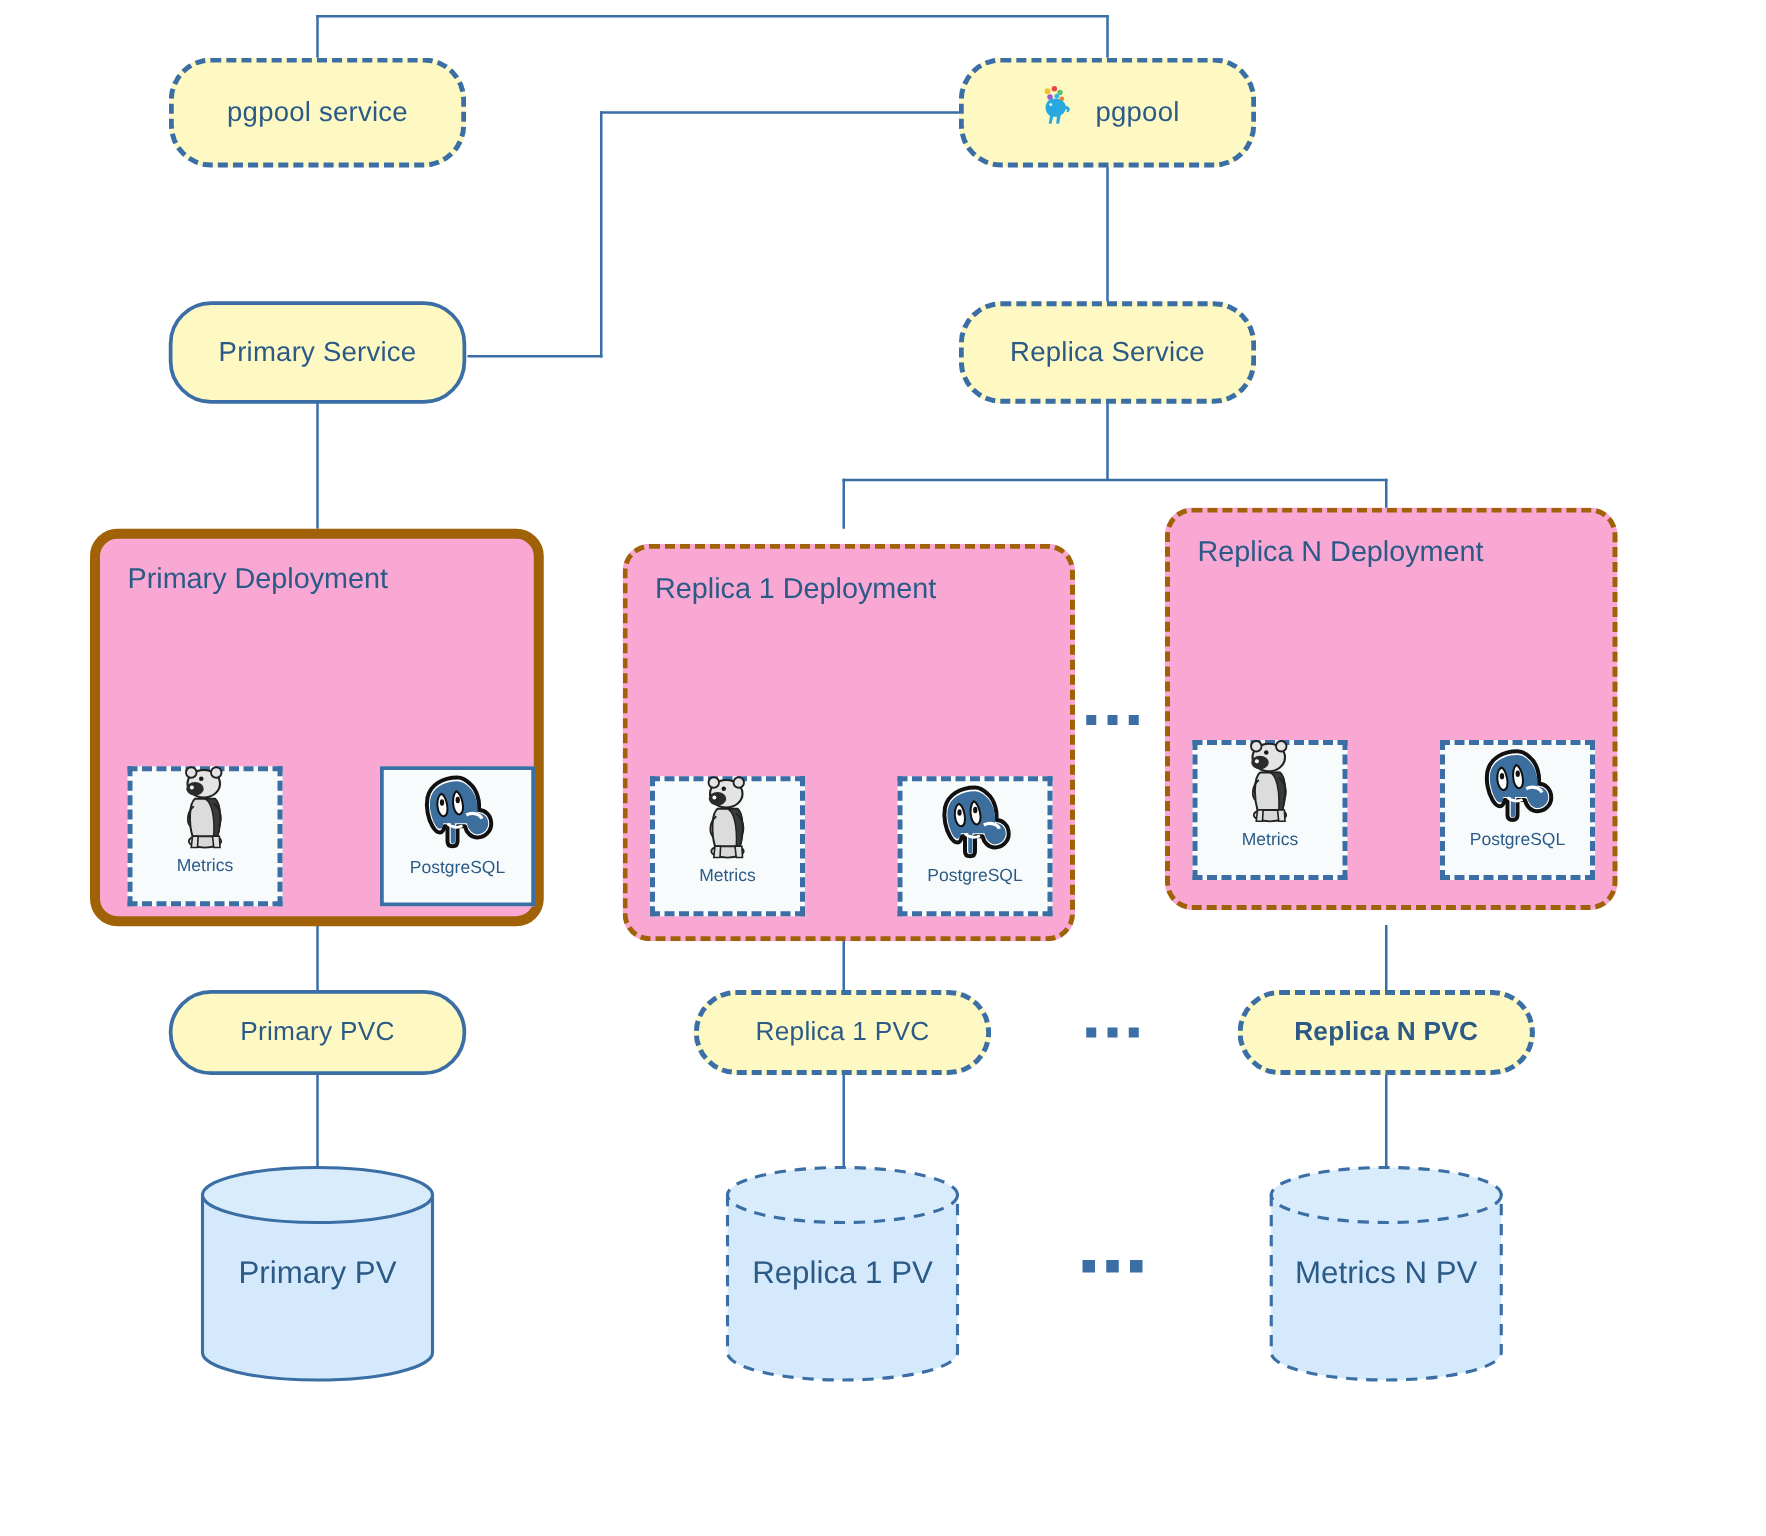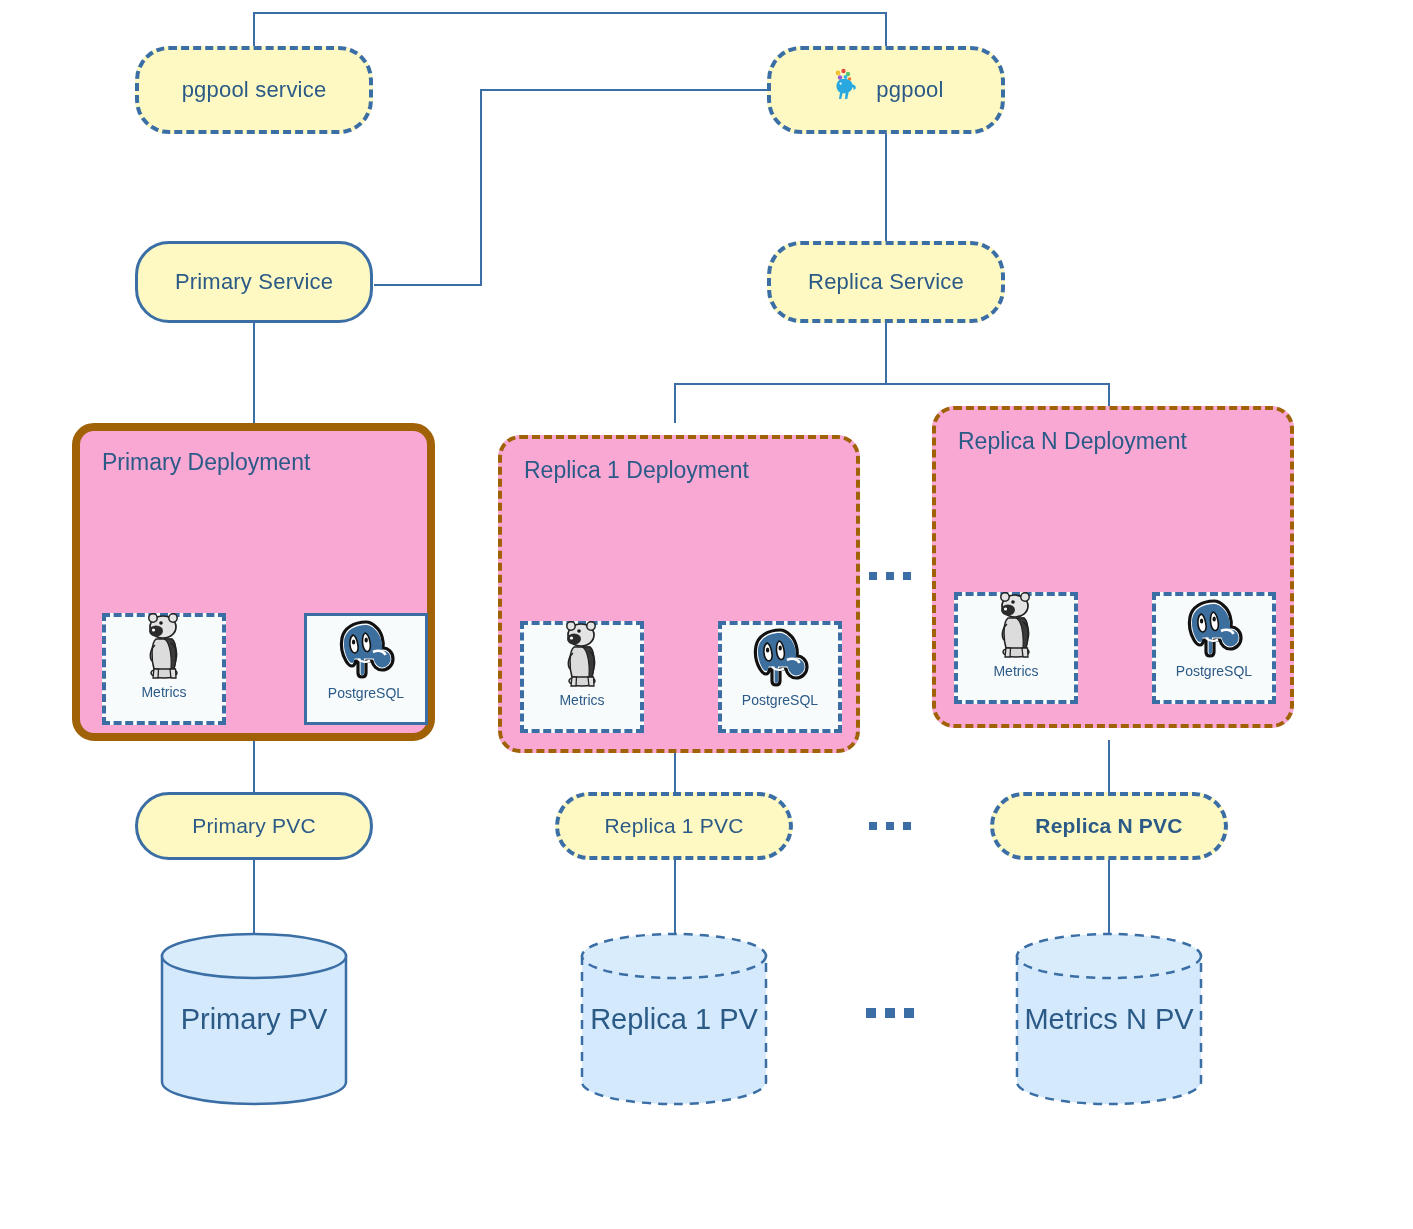--- a/index.html
+++ b/index.html
@@ -83,21 +83,21 @@
   .cylinder {
     position: absolute;
   }
   .cylinder .cyl-label {
     position: absolute;
     left: 0; right: 0;
     top: 50%;
     transform: translateY(-50%);
     text-align: center;
     color: #2b5a87;
-    font-size: 29px;
+    font-size: 25px;
     pointer-events: none;
   }
 
   
   .ellipsis {
     position: absolute;
     display: flex;
     gap: 9px;
     align-items: center;
   }

